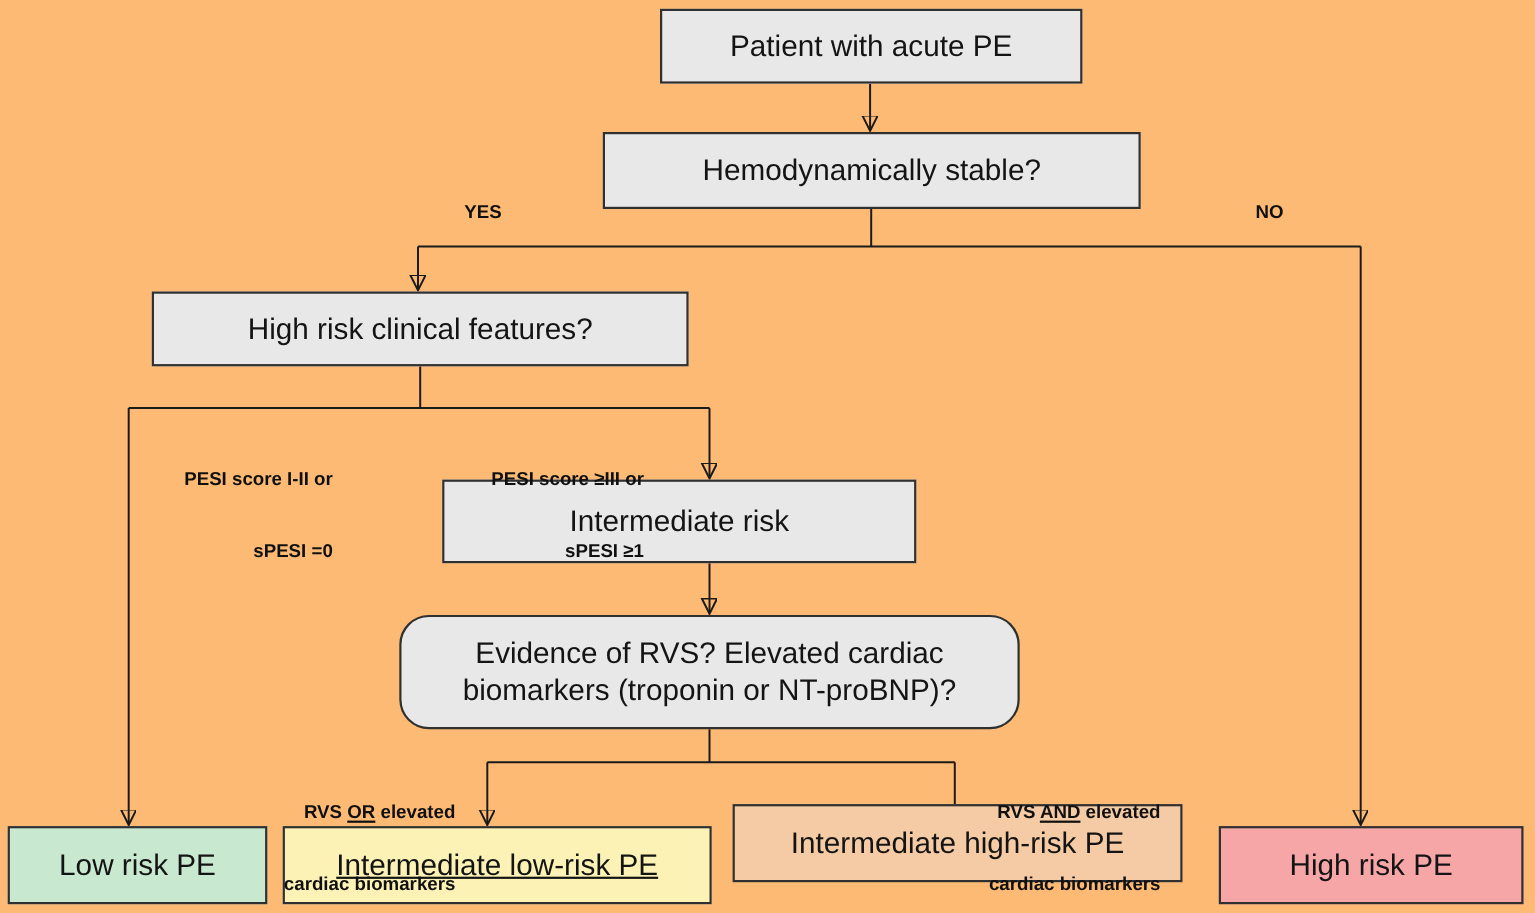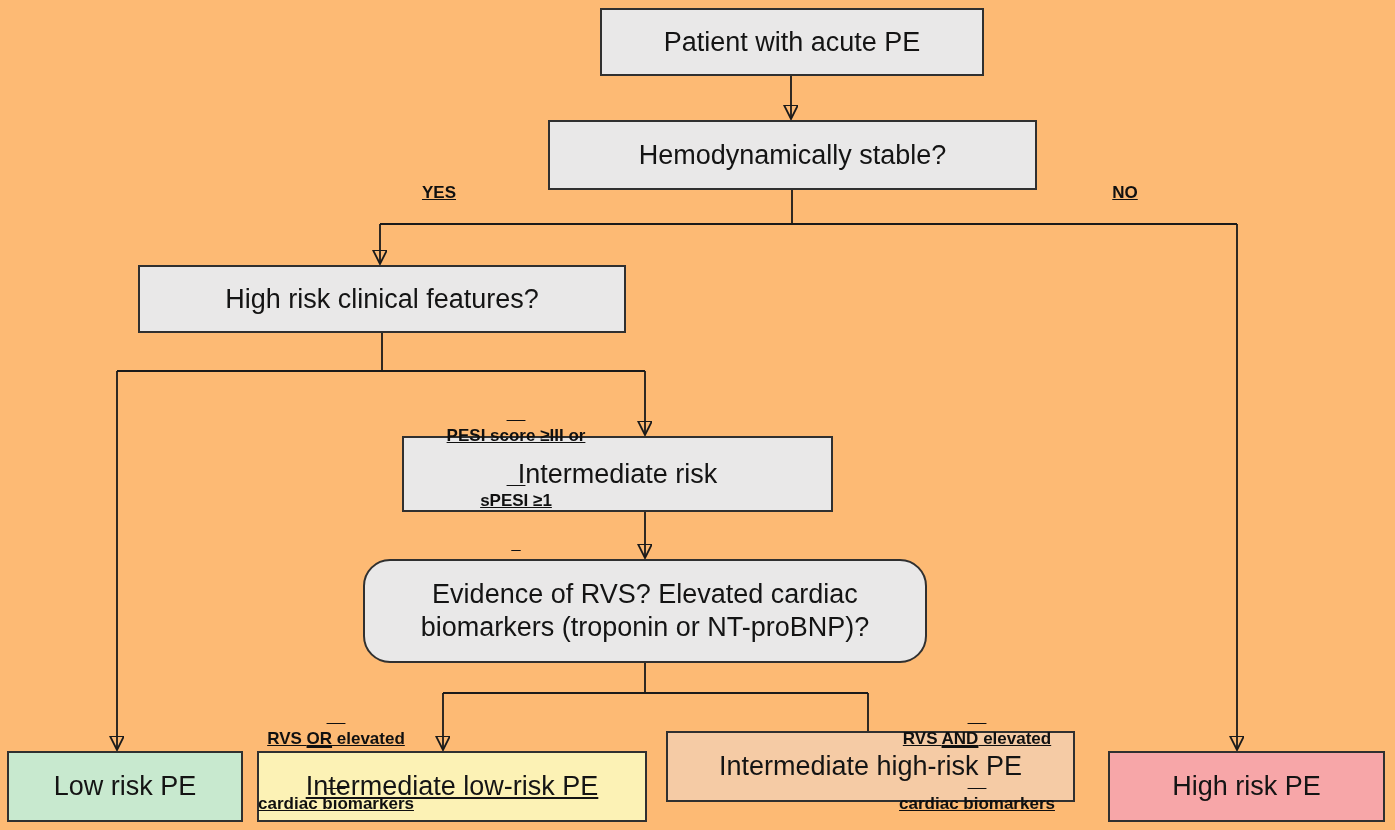--- a/index.html
+++ b/index.html
@@ -14,22 +14,22 @@
     border:2px solid #303030;background:#e9e8e8;box-sizing:border-box;
     text-align:center;font-size:27px;line-height:1.22;padding:4px 10px;
   }
   .node.decision{background:#e9e8e8;}
   .node.low{background:#c8e9cf;}
   .node.intlow{background:#fcf2b5;}
   .node.inthigh{background:#f5cba5;}
   .node.high{background:#f7a6a8;}
   .elabel{
     position:absolute;transform:translateX(-50%);
-    font-weight:700;font-size:17px;line-height:1.28;text-align:center;
-    white-space:pre-wrap;color:#101010;text-decoration:underline;
+    font-weight:700;font-size:17px;line-height:1.28;text-align:right;
+    white-space:pre-wrap;color:#101010;
   }
   .elabel .u{text-decoration:underline;text-decoration-thickness:2px;text-underline-offset:2px;}
 </style>
 </head>
 <body>
 
 <div class="canvas">
 
   <svg class="connectors" viewBox="0 0 1395 830" xmlns="http://www.w3.org/2000/svg">
     <defs>
@@ -63,22 +63,26 @@
   <div class="node low" style="left:7px;top:751px;width:236px;height:71px;">Low risk PE</div>
 
   <div class="node intlow" style="left:257px;top:751px;width:390px;height:71px;text-decoration:underline;">Intermediate low-risk PE</div>
 
   <div class="node inthigh" style="left:666px;top:731px;width:409px;height:71px;">Intermediate high-risk PE</div>
 
   <div class="node high" style="left:1108px;top:751px;width:277px;height:71px;">High risk PE</div>
 
   <div class="elabel" style="left:439px;top:182px;">YES</div>
 
-  <div class="elabel" style="left:1125px;top:182px;">NO</div>
+  <div class="elabel" style="left:1154px;top:182px;">NO</div>
 
+  <div class="elabel" style="left:235px;top:381px;">
+    <div>PESI score I-II or</div>
+    <div>sPESI =0</div>
+  </div>
 
   <div class="elabel" style="left:516px;top:381px;">
     <div>PESI score ≥III or</div>
     <div>sPESI ≥1</div>
   </div>
 
   <div class="elabel" style="left:336px;top:684px;">
     <div><span>RVS </span><span class="u">OR</span><span> elevated</span></div>
     <div>cardiac biomarkers</div>
   </div>

